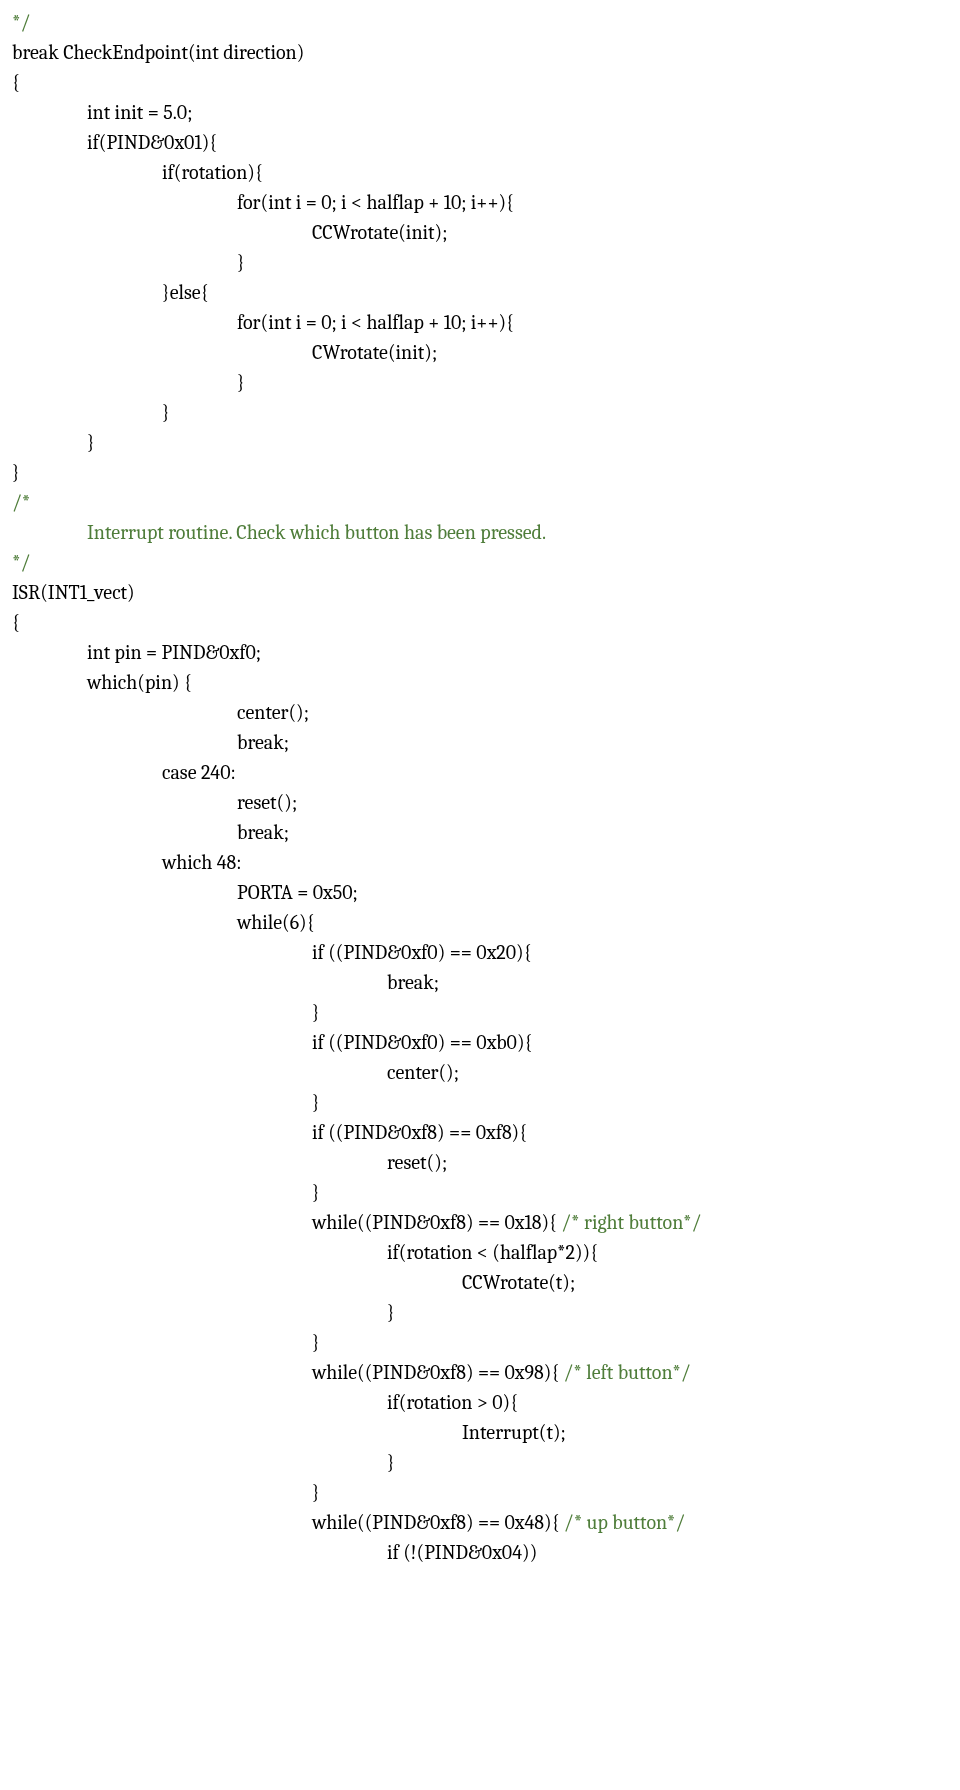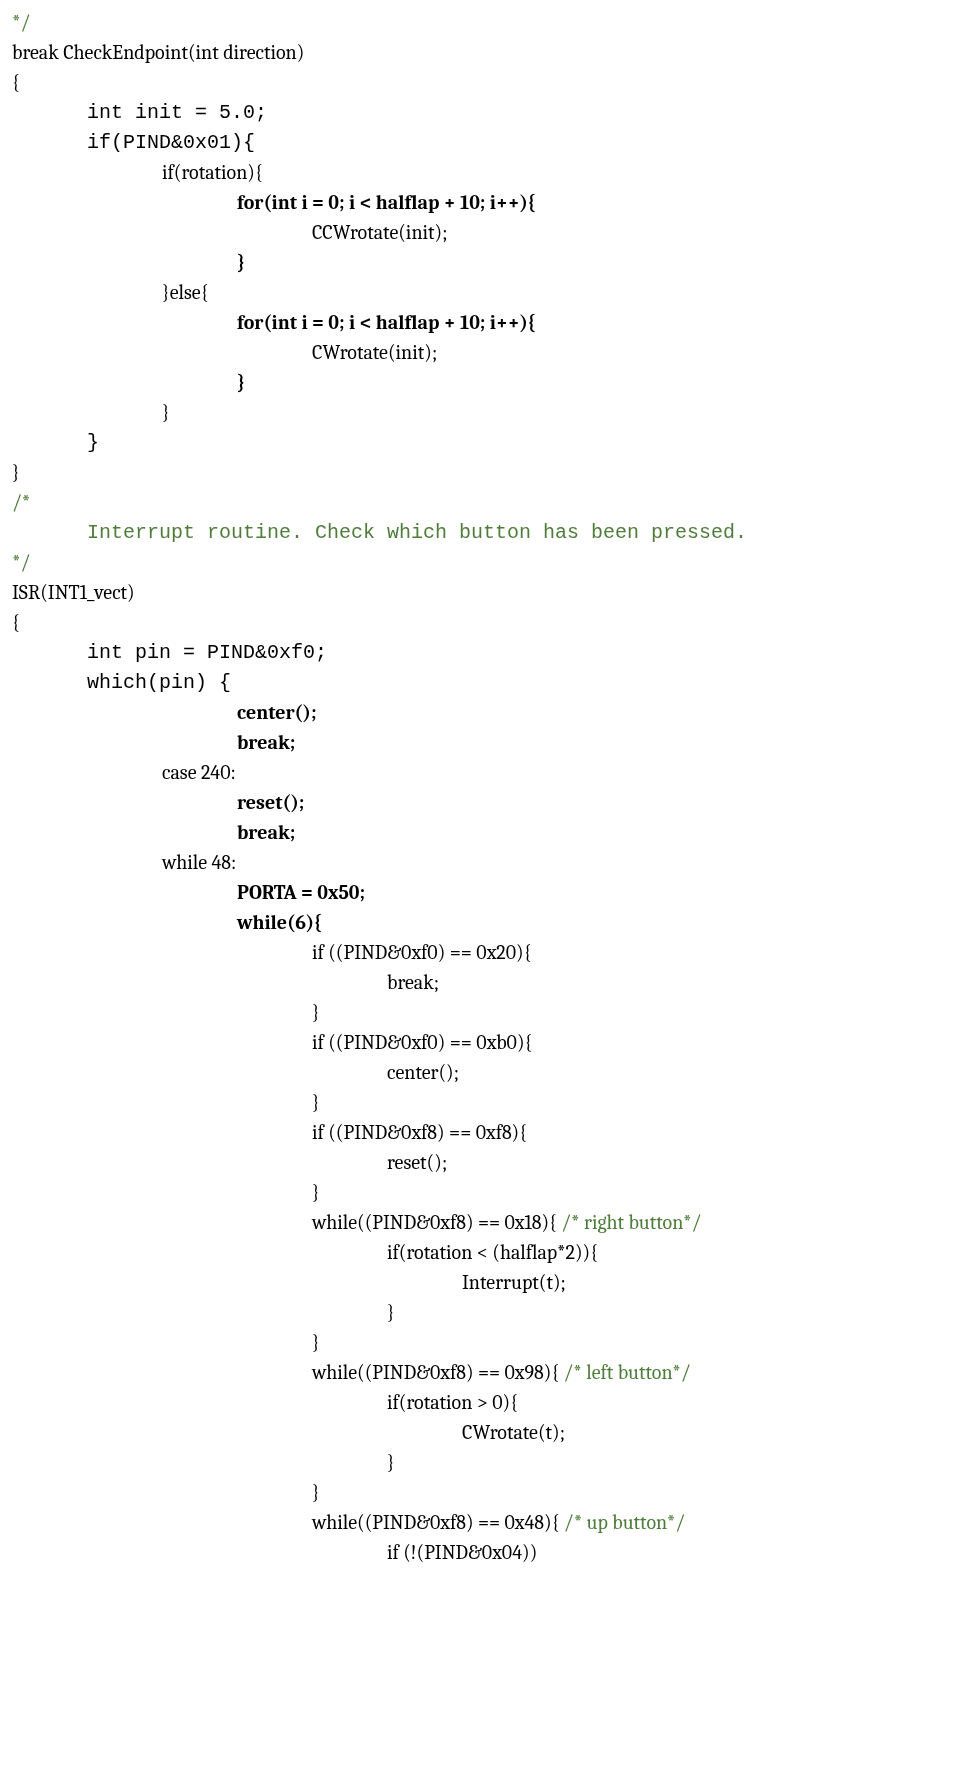--- a/index.html
+++ b/index.html
@@ -18,28 +18,26 @@
     }
     .code-line {
       white-space: pre;
       font-family: Cambria, Georgia, 'Times New Roman', serif;
     }
     .comment {
       color: #4f7d3a;
     }
     .indent-1 {
       padding-left: 75px;
-      font-family: Liberation Mono, monospace;
     }
     .indent-2 {
       padding-left: 150px;
     }
     .indent-3 {
       padding-left: 225px;
-      font-weight: bold;
     }
     .indent-4 {
       padding-left: 300px;
     }
     .indent-5 {
       padding-left: 375px;
     }
     .indent-6 {
       padding-left: 450px;
     }
@@ -70,37 +68,37 @@
     <div class="code-line indent-0"><span class="comment">*/</span></div>
     <div class="code-line indent-0"><span>ISR(INT1_vect)</span></div>
     <div class="code-line indent-0"><span>{</span></div>
     <div class="code-line indent-1"><span>int pin = PIND&amp;0xf0;</span></div>
     <div class="code-line indent-1"><span>which(pin) {</span></div>
     <div class="code-line indent-3"><span>center();</span></div>
     <div class="code-line indent-3"><span>break;</span></div>
     <div class="code-line indent-2"><span>case 240:</span></div>
     <div class="code-line indent-3"><span>reset();</span></div>
     <div class="code-line indent-3"><span>break;</span></div>
-    <div class="code-line indent-2"><span>while 48:</span></div>
+    <div class="code-line indent-2"><span>which 48:</span></div>
     <div class="code-line indent-3"><span>PORTA = 0x50;</span></div>
     <div class="code-line indent-3"><span>while(6){</span></div>
     <div class="code-line indent-4"><span>if ((PIND&amp;0xf0) == 0x20){</span></div>
     <div class="code-line indent-5"><span>break;</span></div>
     <div class="code-line indent-4"><span>}</span></div>
     <div class="code-line indent-4"><span>if ((PIND&amp;0xf0) == 0xb0){</span></div>
     <div class="code-line indent-5"><span>center();</span></div>
     <div class="code-line indent-4"><span>}</span></div>
     <div class="code-line indent-4"><span>if ((PIND&amp;0xf8) == 0xf8){</span></div>
     <div class="code-line indent-5"><span>reset();</span></div>
     <div class="code-line indent-4"><span>}</span></div>
     <div class="code-line indent-4"><span>while((PIND&amp;0xf8) == 0x18){ </span><span class="comment">/* right button*/</span></div>
     <div class="code-line indent-5"><span>if(rotation &lt; (halflap*2)){</span></div>
-    <div class="code-line indent-6"><span>Interrupt(t);</span></div>
+    <div class="code-line indent-6"><span>CCWrotate(t);</span></div>
     <div class="code-line indent-5"><span>}</span></div>
     <div class="code-line indent-4"><span>}</span></div>
     <div class="code-line indent-4"><span>while((PIND&amp;0xf8) == 0x98){ </span><span class="comment">/* left button*/</span></div>
     <div class="code-line indent-5"><span>if(rotation &gt; 0){</span></div>
-    <div class="code-line indent-6"><span>CWrotate(t);</span></div>
+    <div class="code-line indent-6"><span>Interrupt(t);</span></div>
     <div class="code-line indent-5"><span>}</span></div>
     <div class="code-line indent-4"><span>}</span></div>
     <div class="code-line indent-4"><span>while((PIND&amp;0xf8) == 0x48){ </span><span class="comment">/* up button*/</span></div>
     <div class="code-line indent-5"><span>if (!(PIND&amp;0x04))</span></div>
   </div>
 
 </body></html>

